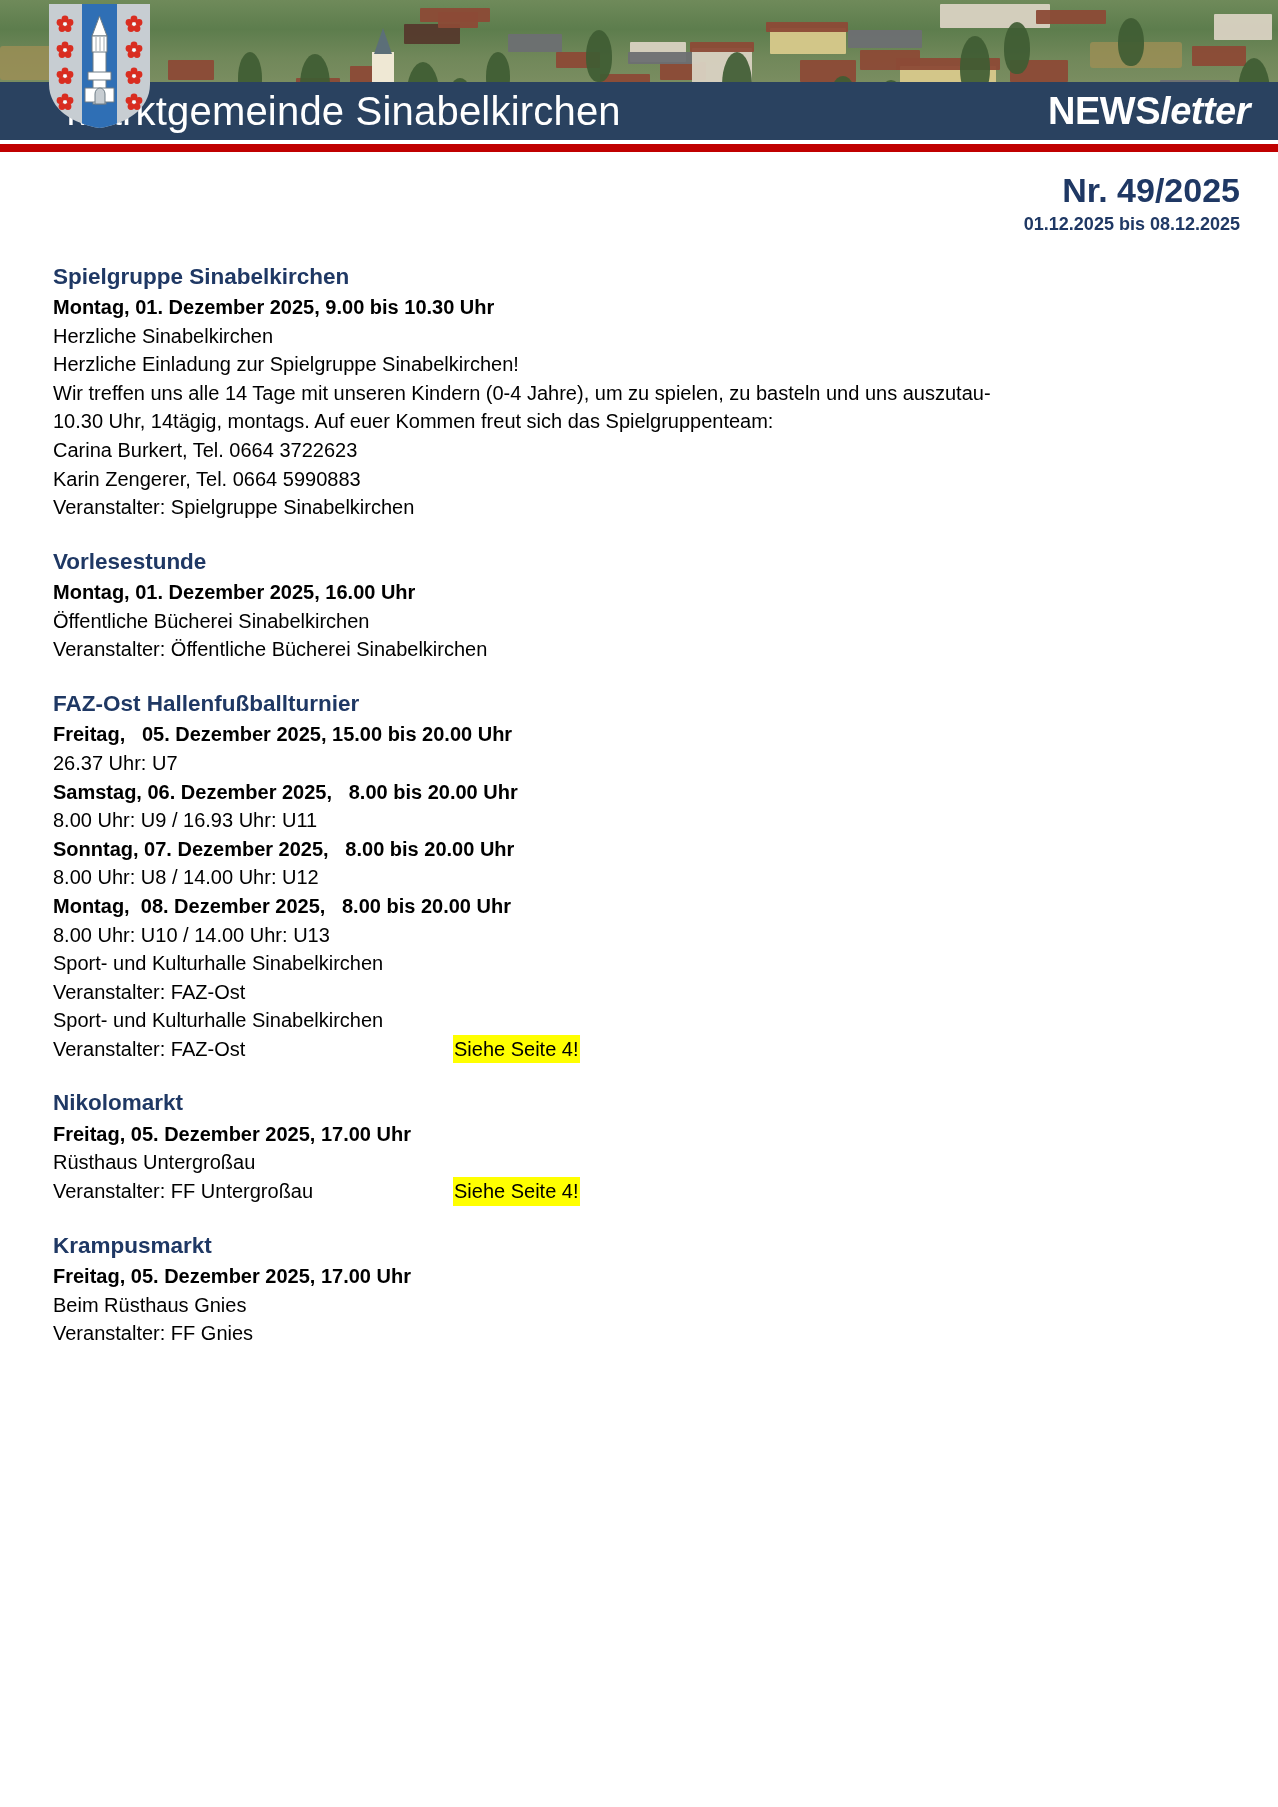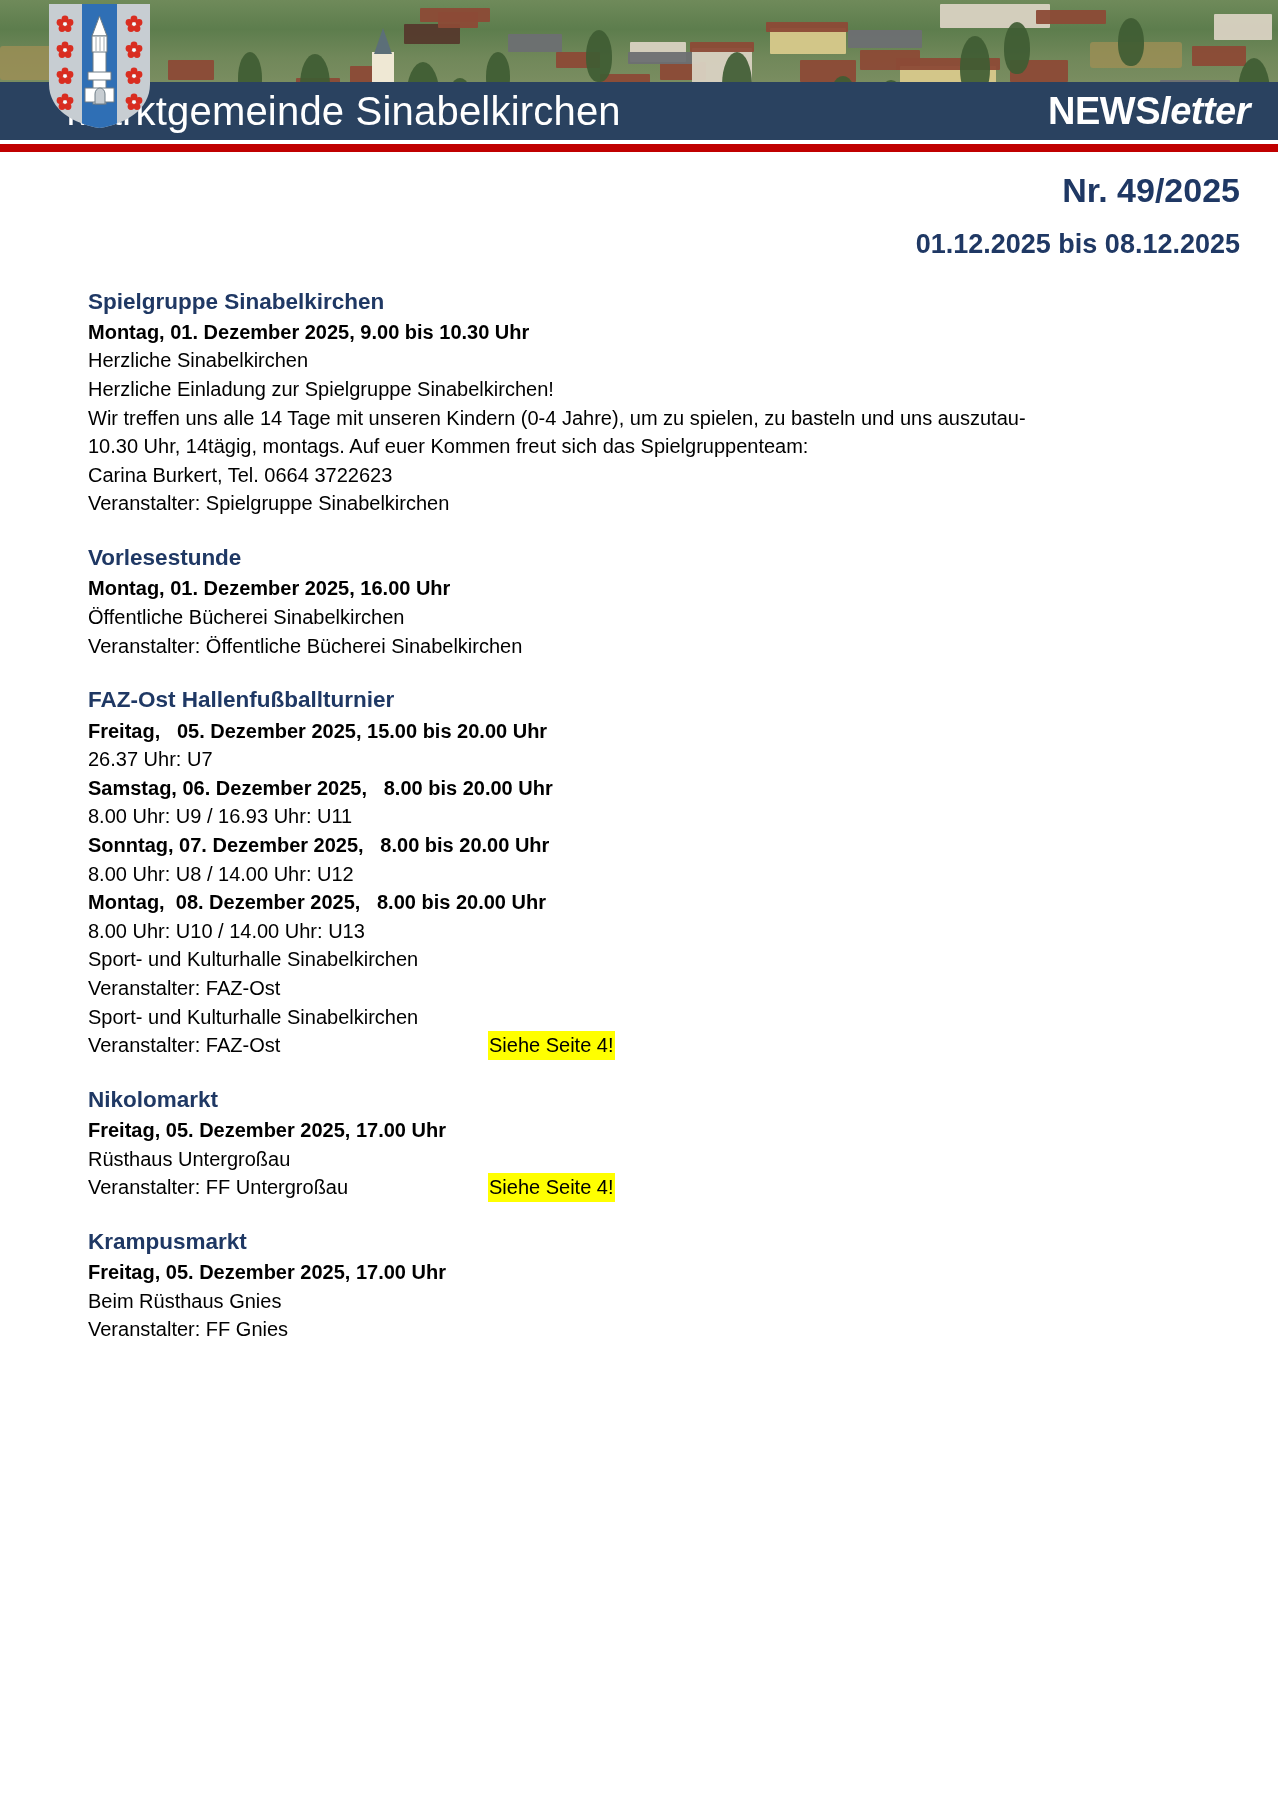--- a/index.html
+++ b/index.html
@@ -138,29 +138,29 @@
     padding-right: 38px;
     padding-top: 18px;
     color: #1f3864;
   }
   .issue-number {
     font-size: 34px;
     font-weight: 700;
     line-height: 1.18;
   }
   .issue-range {
-    font-size: 27px;
+    font-size: 18px;
     font-weight: 700;
     line-height: 1.2;
-    margin-top: 18px;
+    margin-top: 4px;
   }
 
   
   .content {
-    padding: 26px 46px 0 88px;
+    padding: 26px 46px 0 53px;
   }
   .event { margin-bottom: 25px; }
   .event:last-child { margin-bottom: 8px; }
 
   .event-title {
     color: #1f3864;
     font-size: 22.5px;
     font-weight: 700;
     line-height: 1.35;
     margin-bottom: 1px;
@@ -372,20 +372,21 @@
 
 <div class="content" id="events-list">
     <div class="event">
       <div class="event-title">Spielgruppe Sinabelkirchen</div>
       <div class="line bold">Montag, 01. Dezember 2025, 9.00 bis 10.30 Uhr</div>
       <div class="line">Herzliche Sinabelkirchen</div>
       <div class="line">Herzliche Einladung zur Spielgruppe Sinabelkirchen!</div>
       <div class="line">Wir treffen uns alle 14 Tage mit unseren Kindern (0-4 Jahre), um zu spielen, zu basteln und uns auszutau-</div>
       <div class="line">10.30 Uhr, 14tägig, montags. Auf euer Kommen freut sich das Spielgruppenteam:</div>
       <div class="line">Carina Burkert, Tel. 0664 3722623</div>
+      <div class="line">Karin Zengerer, Tel. 0664 5990883</div>
       <div class="line">Veranstalter: Spielgruppe Sinabelkirchen</div>
     </div>
     <div class="event">
       <div class="event-title">Vorlesestunde</div>
       <div class="line bold">Montag, 01. Dezember 2025, 16.00 Uhr</div>
       <div class="line">Öffentliche Bücherei Sinabelkirchen</div>
       <div class="line">Veranstalter: Öffentliche Bücherei Sinabelkirchen</div>
     </div>
     <div class="event">
       <div class="event-title">FAZ-Ost Hallenfußballturnier</div>

